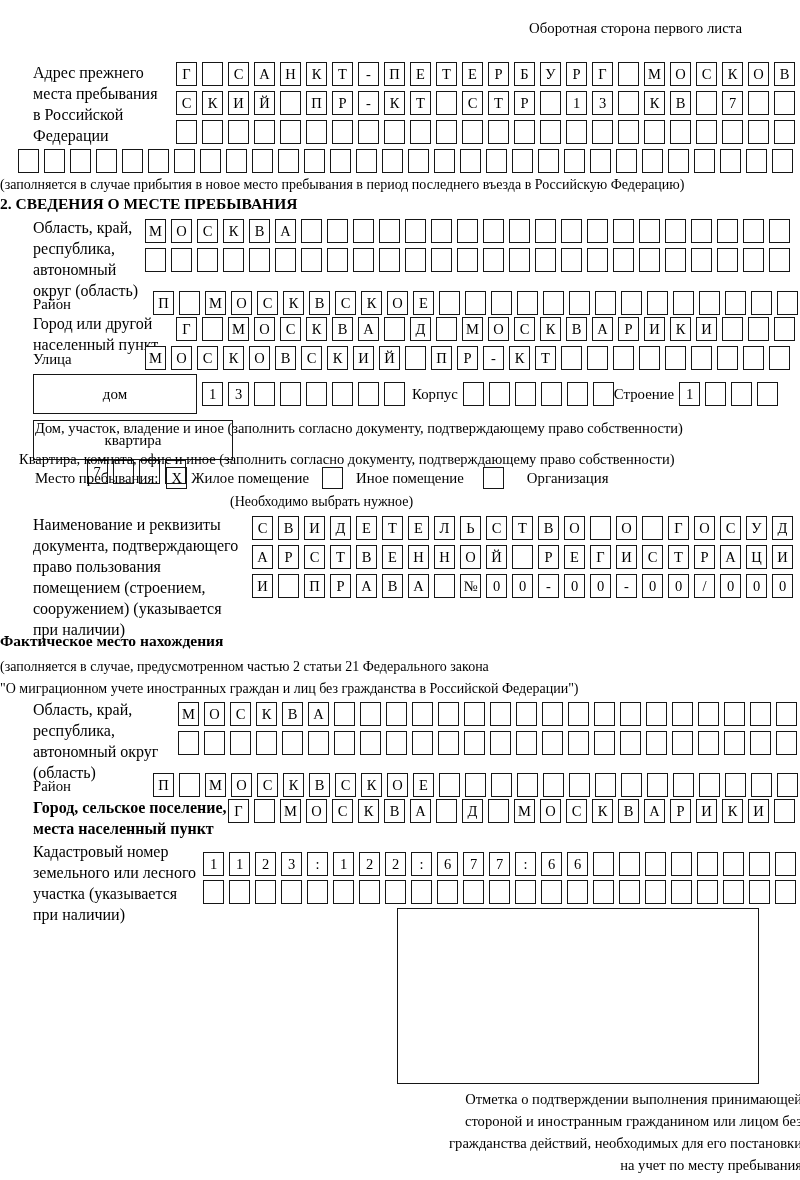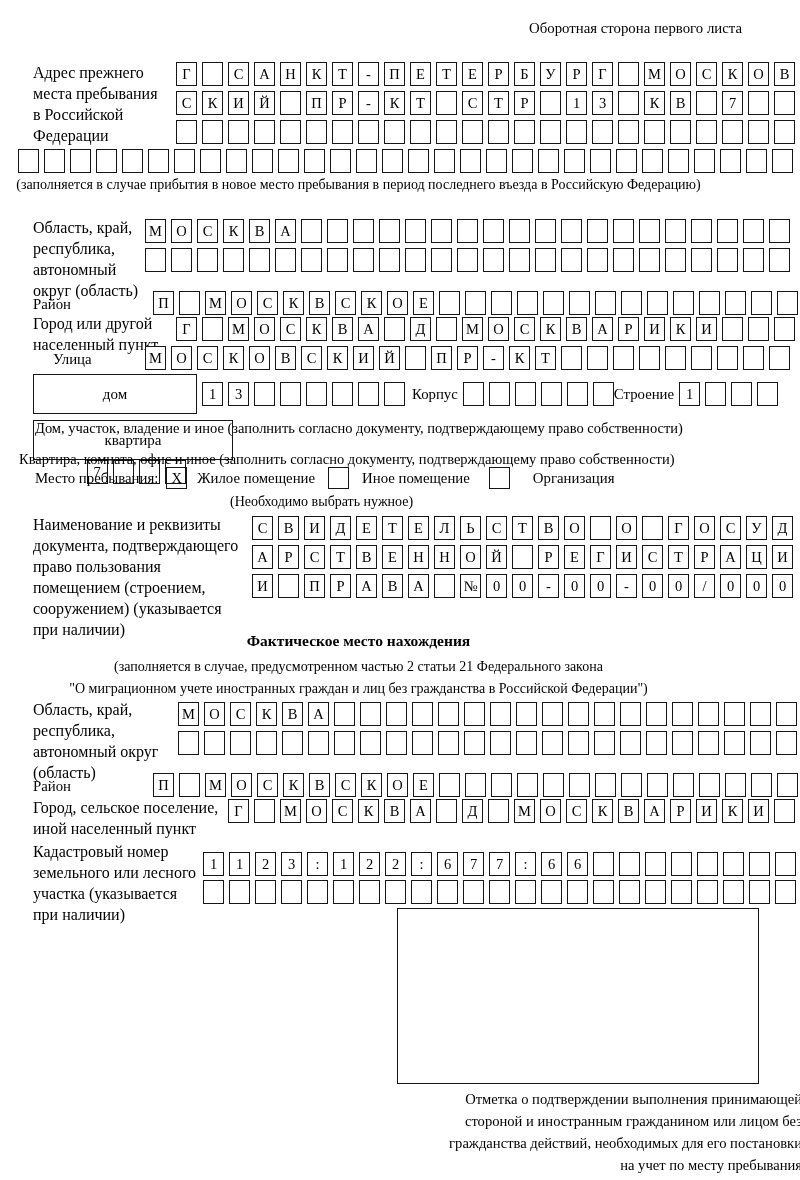--- a/index.html
+++ b/index.html
@@ -10,21 +10,21 @@
   .boxrow{display:flex;gap:5px;}
   .cell{width:21px;height:24px;box-sizing:border-box;border:1.6px solid #161616;background:#fff;
         display:flex;align-items:center;justify-content:center;font-size:14.5px;line-height:1;flex:0 0 auto;}
   .typebox{height:40px;box-sizing:border-box;border:1.6px solid #161616;display:flex;align-items:center;
         justify-content:center;font-size:15px;flex:0 0 auto;}
   .chk{width:21px;height:22px;box-sizing:border-box;border:1.6px solid #161616;display:flex;align-items:center;
         justify-content:center;font-size:14.5px;flex:0 0 auto;}
   .lbl{font-size:14.8px;line-height:20px;white-space:nowrap;}
   .lines div{font-size:16px;line-height:21px;white-space:nowrap;}
   .caption{font-size:14px;line-height:18px;}
-  .center{left:0;width:717px;text-align:center;}
+  .center{left:0;width:717px;text-align:left;}
   .bold{font-weight:bold;}
   .stampbox{box-sizing:border-box;border:1.7px solid #161616;background:#fff;}
   .stampcap div{font-size:14.6px;line-height:22px;}
 </style>
 </head>
 <body>
 
 <div class="page">
 
   <div class="abs lbl" style="top:18px;right:58px;">Оборотная сторона первого листа</div>
@@ -140,20 +140,21 @@
       <div class="cell"></div>
       <div class="cell"></div>
       <div class="cell"></div>
       <div class="cell"></div>
       <div class="cell"></div>
       <div class="cell"></div>
       <div class="cell"></div>
     </div>
   <div class="abs caption center" style="top:176px;">(заполняется в случае прибытия в новое место пребывания в период последнего въезда в Российскую Федерацию)</div>
 
+  <div class="abs lbl bold center" style="top:194px;font-size:15.5px;">2. СВЕДЕНИЯ О МЕСТЕ ПРЕБЫВАНИЯ</div>
 
   <div class="abs lines" style="left:33px;top:217px;">
       <div>Область, край,</div>
       <div>республика,</div>
       <div>автономный</div>
       <div>округ (область)</div>
     </div>
   <div class="abs boxrow" style="left:145px;top:219px;">
       <div class="cell">М</div>
       <div class="cell">О</div>
@@ -262,21 +263,21 @@
       <div class="cell">А</div>
       <div class="cell">Р</div>
       <div class="cell">И</div>
       <div class="cell">К</div>
       <div class="cell">И</div>
       <div class="cell"></div>
       <div class="cell"></div>
       <div class="cell"></div>
     </div>
 
-  <div class="abs lbl" style="left:33px;top:349px;margin-left:20px;">Улица</div>
+  <div class="abs lbl" style="left:33px;top:349px;">Улица</div>
   <div class="abs boxrow" style="left:145px;top:346px;">
       <div class="cell">М</div>
       <div class="cell">О</div>
       <div class="cell">С</div>
       <div class="cell">К</div>
       <div class="cell">О</div>
       <div class="cell">В</div>
       <div class="cell">С</div>
       <div class="cell">К</div>
       <div class="cell">И</div>
@@ -336,21 +337,21 @@
         <div class="cell"></div>
         <div class="cell"></div>
         <div class="cell"></div>
       </div>
   </div>
   <div class="abs caption" style="left:19px;top:450px;font-size:14.5px;">Квартира, комната, офис и иное (заполнить согласно документу, подтверждающему право собственности)</div>
 
   <div class="row" style="left:35px;top:467px;">
     <div class="lbl">Место пребывания:</div>
     <div class="chk" style="margin-left:8px;">X</div>
-    <div class="lbl" style="margin-left:10px;">Жилое помещение</div>
+    <div class="lbl" style="margin-left:4px;">Жилое помещение</div>
     <div class="chk" style="margin-left:13px;"></div>
     <div class="lbl" style="margin-left:13px;">Иное помещение</div>
     <div class="chk" style="margin-left:19px;"></div>
     <div class="lbl" style="margin-left:23px;">Организация</div>
   </div>
   <div class="abs caption" style="left:230px;top:493px;">(Необходимо выбрать нужное)</div>
 
   <div class="abs lines" style="left:33px;top:514px;">
       <div>Наименование и реквизиты</div>
       <div>документа, подтверждающего</div>
@@ -514,23 +515,23 @@
       <div class="cell"></div>
       <div class="cell"></div>
       <div class="cell"></div>
       <div class="cell"></div>
       <div class="cell"></div>
       <div class="cell"></div>
       <div class="cell"></div>
       <div class="cell"></div>
     </div>
 
-  <div class="abs lines" style="left:33px;top:797px;">
+  <div class="abs lines" style="left:33px;top:797px;font-weight:bold;">
       <div>Город, сельское поселение,</div>
-      <div>иной населенный пункт</div>
+      <div>места населенный пункт</div>
     </div>
   <div class="abs boxrow" style="left:228px;top:799px;">
       <div class="cell">Г</div>
       <div class="cell"></div>
       <div class="cell">М</div>
       <div class="cell">О</div>
       <div class="cell">С</div>
       <div class="cell">К</div>
       <div class="cell">В</div>
       <div class="cell">А</div>

